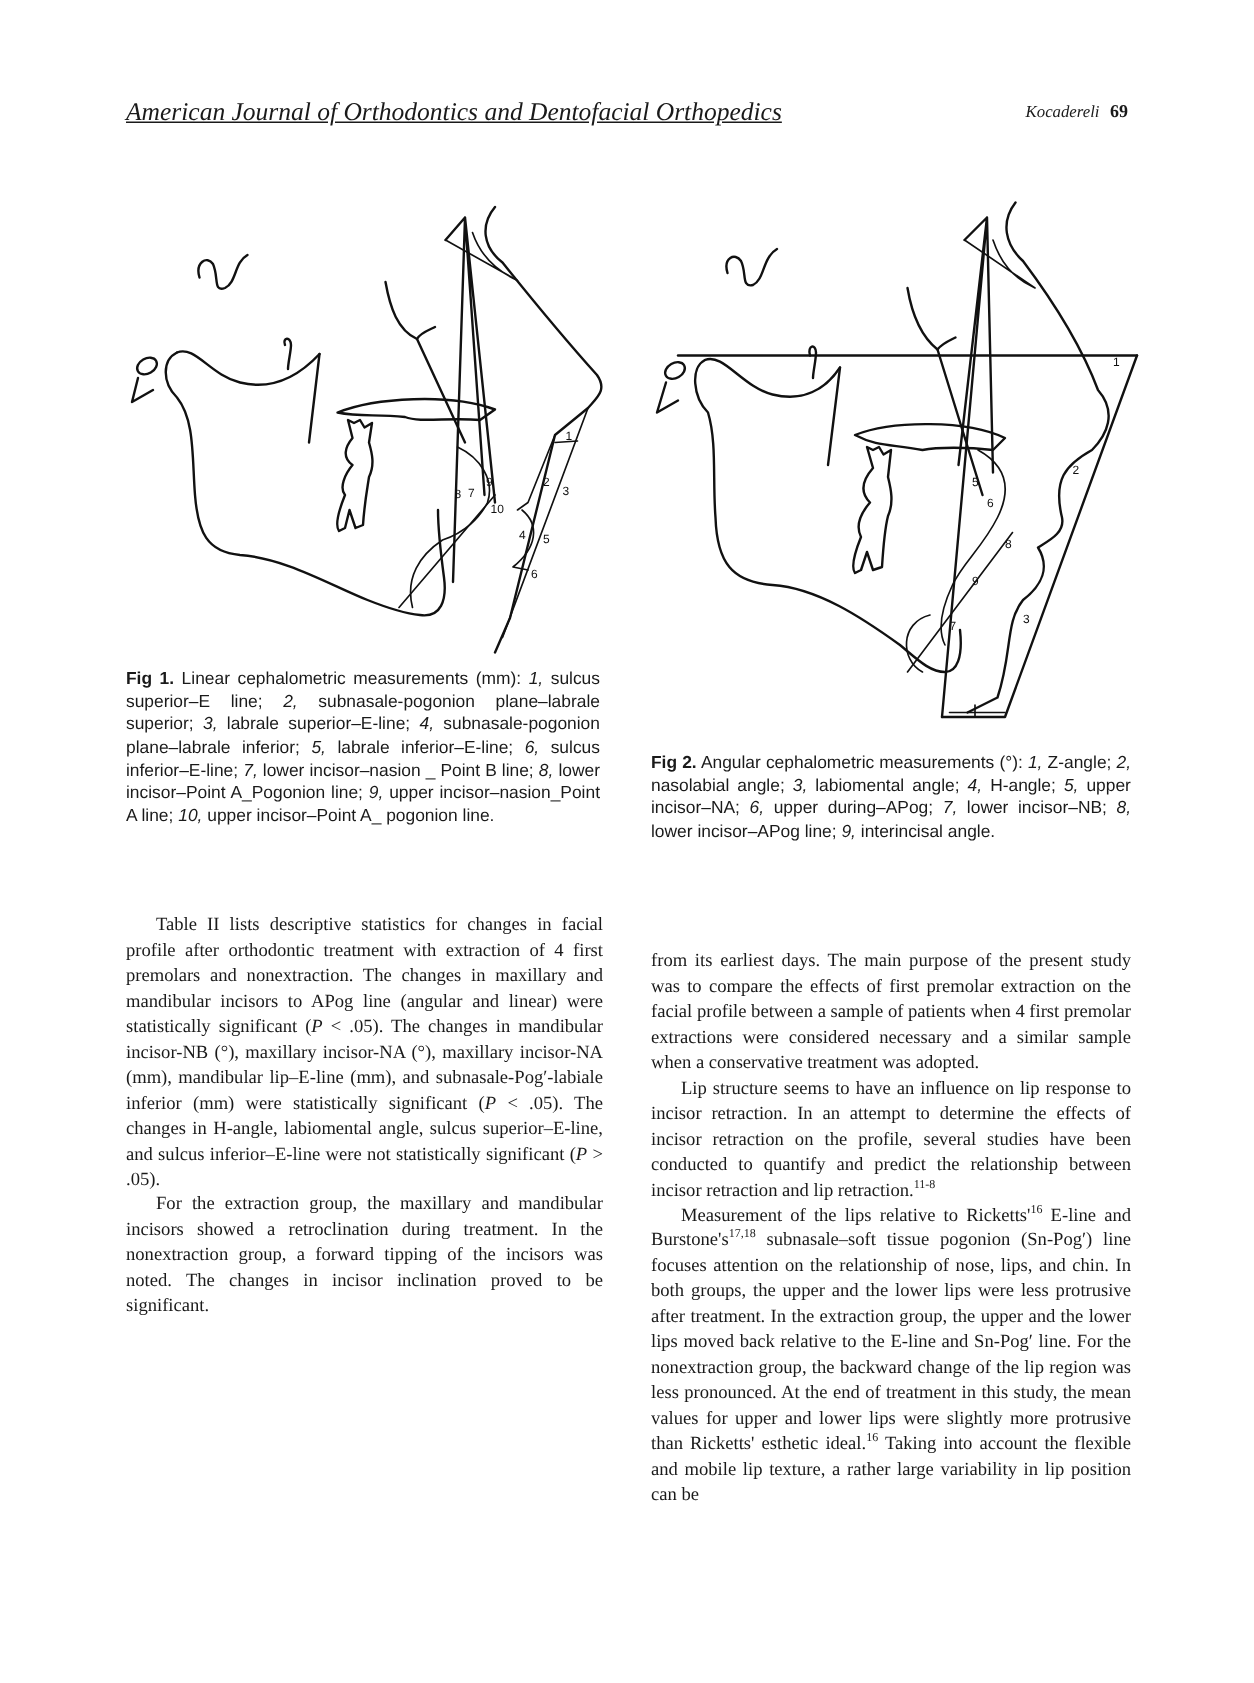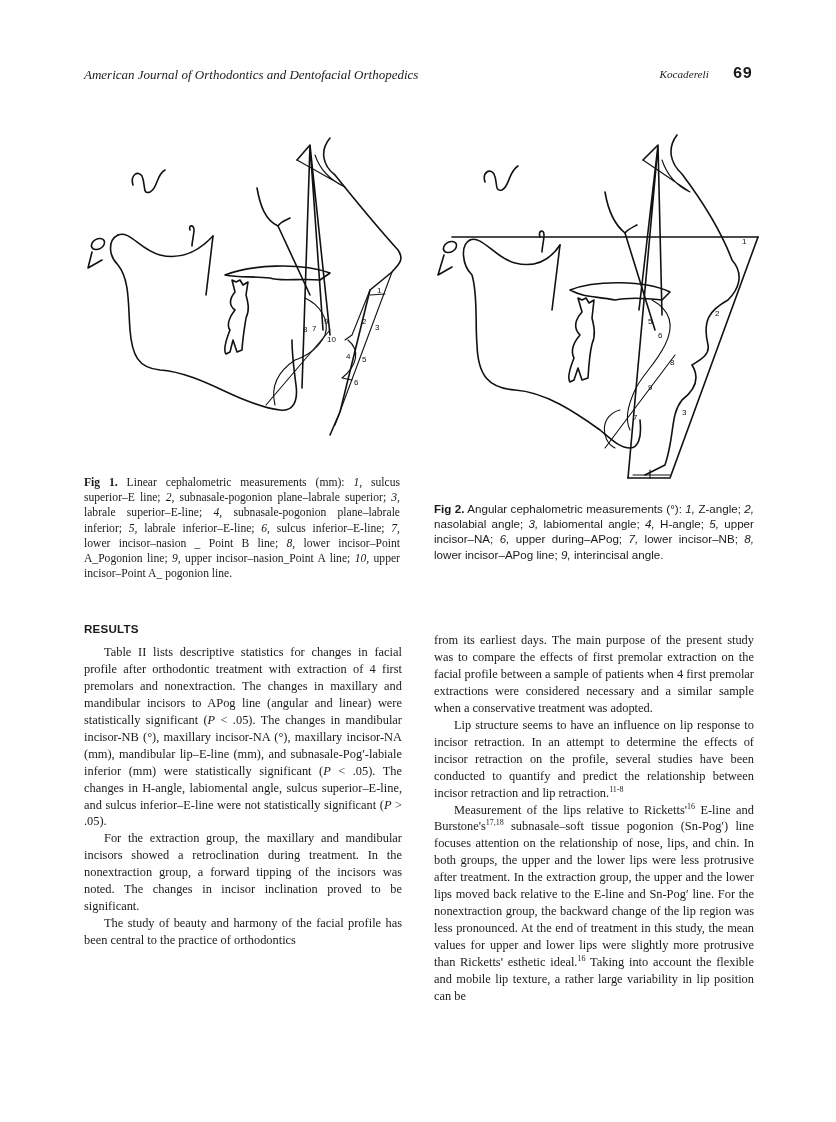--- a/index.html
+++ b/index.html
@@ -1,30 +1,30 @@
 <!DOCTYPE html>
 <html><head>
 <meta charset="utf-8">
 <style>
   html, body { margin: 0; padding: 0; background: #ffffff; }
   body { width: 836px; height: 1122px; position: relative; overflow: hidden; color: #1a1a1a; }
-  .running-head { position: absolute; left: 84px; top: 67px; font-family: "Liberation Serif", serif; font-style: italic; font-size: 13px; line-height: 15px; }
+  .running-head { position: absolute; left: 84px; top: 67px; font-family: "Liberation Serif", serif; font-style: italic; font-size: 17px; line-height: 15px; text-decoration: underline; }
   .running-head-right { position: absolute; right: 84px; top: 67px; font-family: "Liberation Serif", serif; font-size: 11.2px; line-height: 15px; }
   .running-head-right .author { font-style: italic; }
-  .running-head-right .page-num { font-family: Liberation Mono, monospace; font-weight: bold; font-size: 16px; margin-left: 24px; }
+  .running-head-right .page-num { font-family: Liberation Serif, serif; font-weight: bold; font-size: 12px; margin-left: 7px; }
 
   .figure { position: absolute; }
   .figure svg { display: block; }
   #fig1 { left: 80px; top: 130px; width: 340px; height: 310px; }
   #fig2 { left: 430px; top: 130px; width: 340px; height: 360px; }
 
   .caption { position: absolute; font-family: "Liberation Sans", sans-serif; font-size: 11.6px; line-height: 15.2px; text-align: justify; color: #1a1a1a; }
   .caption .fig-label { font-weight: bold; }
   .caption i { font-style: italic; }
-  #cap1 { left: 84px; top: 475px; width: 316px; font-family: Liberation Serif, serif; }
+  #cap1 { left: 84px; top: 445px; width: 316px; }
   #cap2 { left: 434px; top: 501px; width: 320px; }
 
   .column { position: absolute; top: 608px; width: 318px; font-family: "Liberation Serif", serif; font-size: 12.4px; line-height: 16.95px; text-align: justify; }
   #col-left { left: 84px; }
   #col-right { left: 434px; width: 320px; margin-top: 24px; }
   .column p { margin: 0; }
   .column p.indent { text-indent: 20px; }
   .section-head { font-family: "Liberation Sans", sans-serif; font-weight: bold; font-size: 11.6px; margin: 13px 0 6px 0; letter-spacing: 0.2px; }
   sup { font-size: 8px; line-height: 0; vertical-align: super; }
   .stroke { fill: none; stroke: #111; stroke-width: 1.6; stroke-linecap: round; stroke-linejoin: round; }
@@ -142,23 +142,21 @@
   <i>3,</i> <span>labiomental angle;</span>
   <i>4,</i> <span>H-angle;</span>
   <i>5,</i> <span>upper incisor–NA;</span>
   <i>6,</i> <span>upper during–APog;</span>
   <i>7,</i> <span>lower incisor–NB;</span>
   <i>8,</i> <span>lower incisor–APog line;</span>
   <i>9,</i> <span>interincisal angle.</span>
 </div>
 
 <div class="column" id="col-left">
-  <div class="section-head">RESULTS</div>
   <p class="indent"><span>Table II lists descriptive statistics for changes in facial profile after orthodontic treatment with extraction of 4 first premolars and nonextraction. The changes in maxillary and mandibular incisors to APog line (angular and linear) were statistically significant (</span><i>P</i> <span>&lt; .05). The changes in mandibular incisor-NB (°), maxillary incisor-NA (°), maxillary incisor-NA (mm), mandibular lip–E-line (mm), and subnasale-Pog′-labiale inferior (mm) were statistically significant (</span><i>P</i> <span>&lt; .05). The changes in H-angle, labiomental angle, sulcus superior–E-line, and sulcus inferior–E-line were not statistically significant (</span><i>P</i> <span>&gt; .05).</span></p>
   <p class="indent">For the extraction group, the maxillary and mandibular incisors showed a retroclination during treatment. In the nonextraction group, a forward tipping of the incisors was noted. The changes in incisor inclination proved to be significant.</p>
-  <p class="indent">The study of beauty and harmony of the facial profile has been central to the practice of orthodontics</p>
 </div>
 
 <div class="column" id="col-right">
   <p>from its earliest days. The main purpose of the present study was to compare the effects of first premolar extraction on the facial profile between a sample of patients when 4 first premolar extractions were considered necessary and a similar sample when a conservative treatment was adopted.</p>
   <p class="indent"><span>Lip structure seems to have an influence on lip response to incisor retraction. In an attempt to determine the effects of incisor retraction on the profile, several studies have been conducted to quantify and predict the relationship between incisor retraction and lip retraction.</span><sup>11-8</sup></p>
   <p class="indent"><span>Measurement of the lips relative to Ricketts'</span><sup>16</sup> <span>E-line and Burstone's</span><sup>17,18</sup> <span>subnasale–soft tissue pogonion (Sn-Pog′) line focuses attention on the relationship of nose, lips, and chin. In both groups, the upper and the lower lips were less protrusive after treatment. In the extraction group, the upper and the lower lips moved back relative to the E-line and Sn-Pog′ line. For the nonextraction group, the backward change of the lip region was less pronounced. At the end of treatment in this study, the mean values for upper and lower lips were slightly more protrusive than Ricketts' esthetic ideal.</span><sup>16</sup> <span>Taking into account the flexible and mobile lip texture, a rather large variability in lip position can be</span></p>
 </div>
 
 </body></html>

